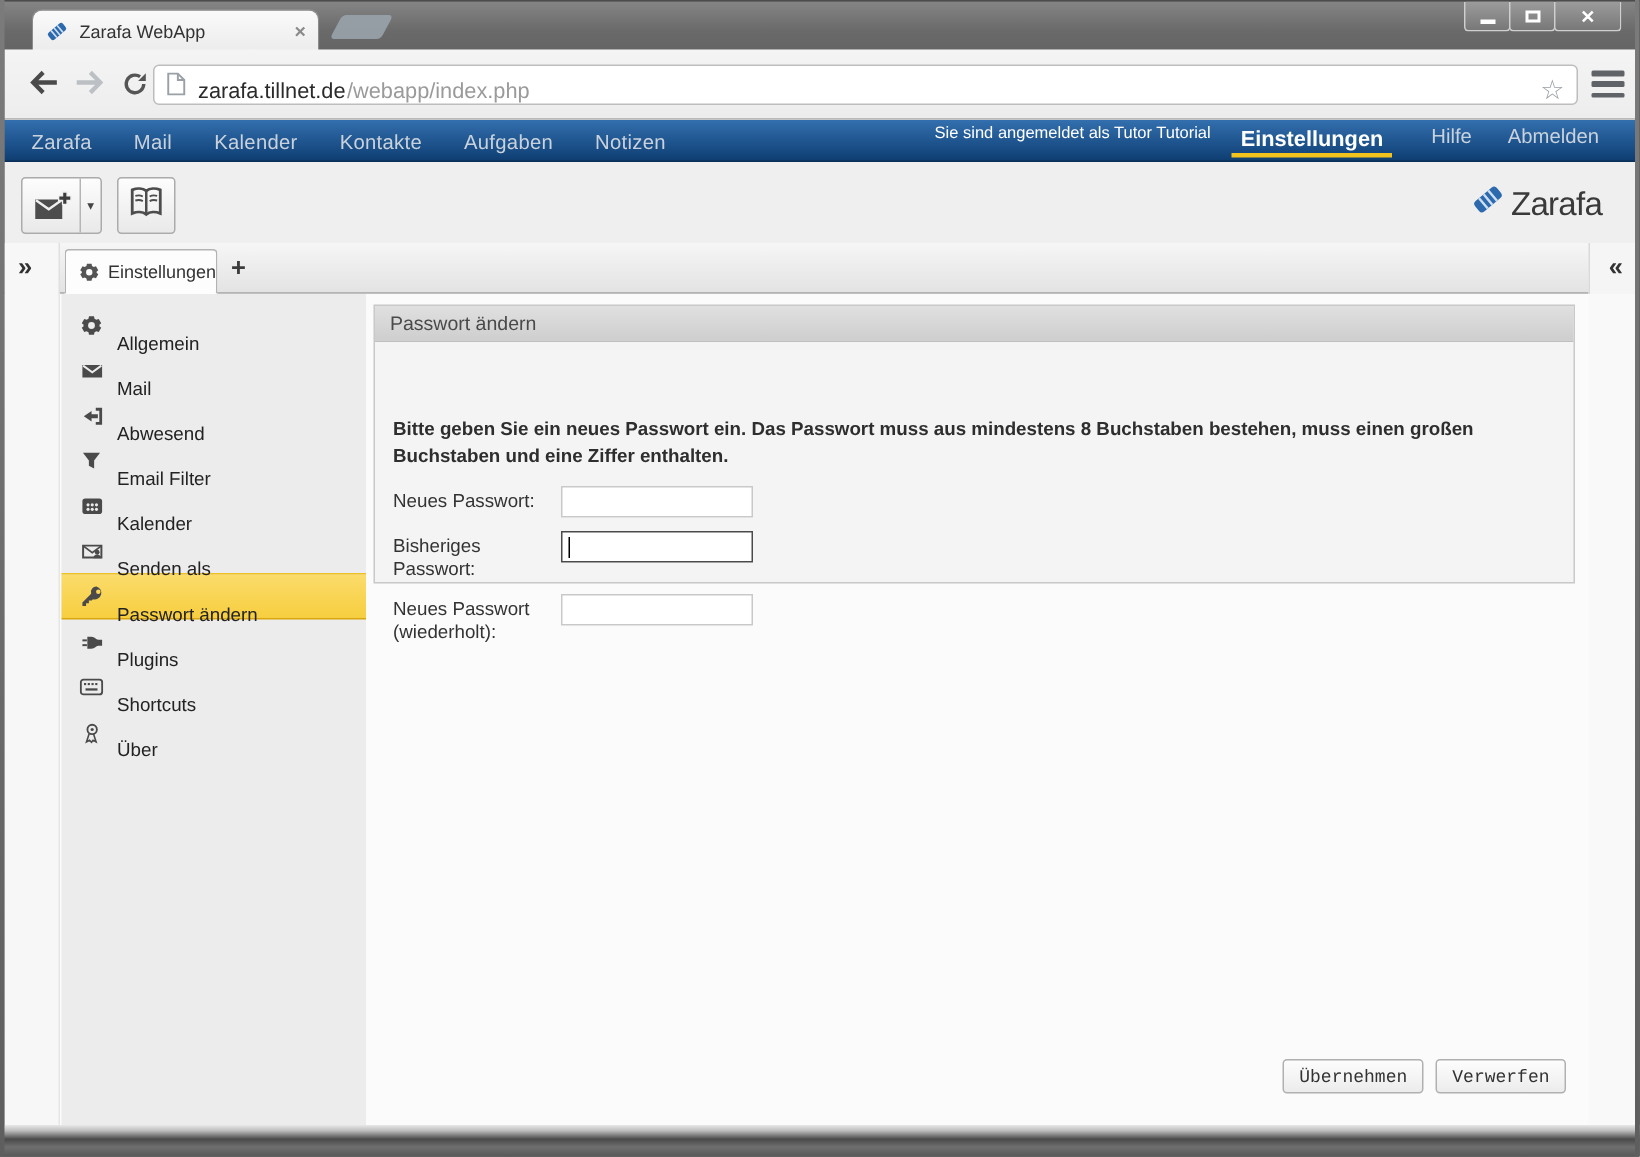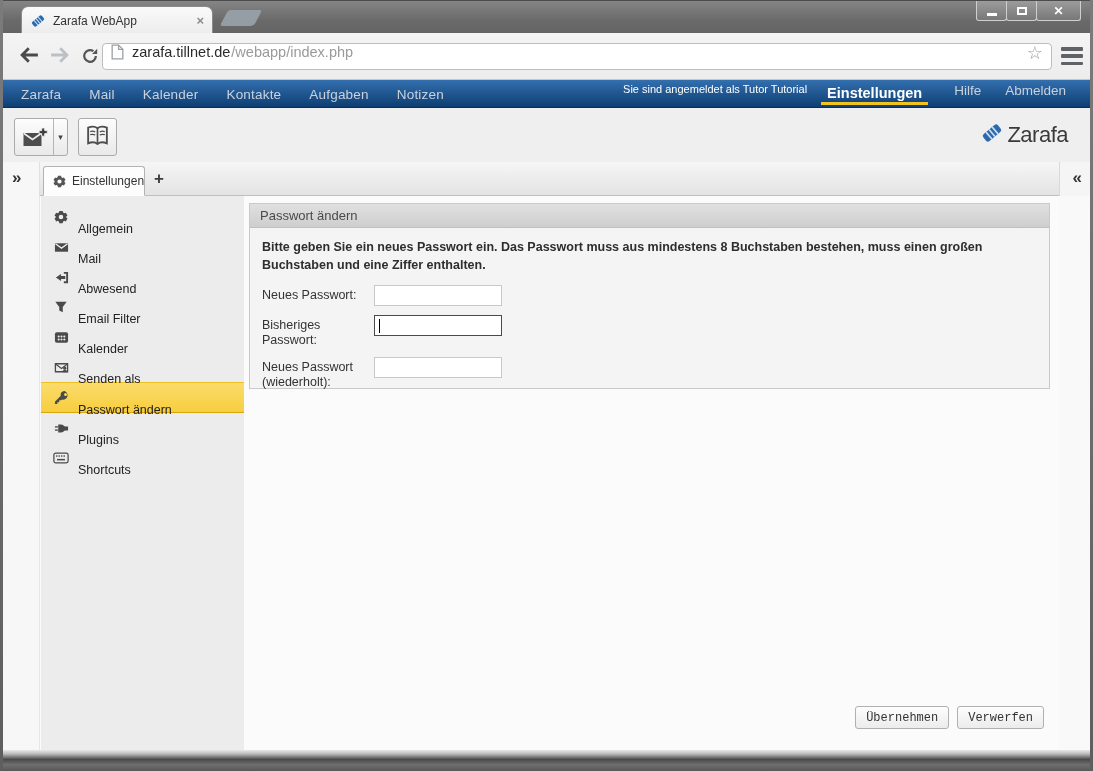--- a/index.html
+++ b/index.html
@@ -25,21 +25,21 @@
   .win-btn.min { width:31px; } .win-btn.max { width:31px; } .win-btn.close { width:45px; }
   .win-btn .bar { width:10px; height:3px; background:#fff; margin-top:7px; }
   .win-btn .box { width:10px; height:8px; border:2px solid #fff; }
   .win-btn .x { color:#fff; font-size:12px; font-weight:bold; }
 
   
   .chrome-bar { position:absolute; left:3px; top:33px; width:1087px; height:47px;
     background:linear-gradient(#f4f4f4,#ededed); border-bottom:1px solid #c6c6c6; }
   .nav-ico { position:absolute; top:13px; cursor:pointer; }
   .urlbar { position:absolute; left:99px; top:10px; width:950px; height:27px; background:#fff;
-    border:1px solid #bdbdbd; border-radius:4px; display:flex; align-items:flex-start; padding:0 8px; gap:8px; }
+    border:1px solid #bdbdbd; border-radius:4px; display:flex; align-items:flex-end; padding:0 8px; gap:8px; }
   .urlbar .host { font-size:14.5px; color:#2b2b2b; }
   .urlbar .path { font-size:14.5px; color:#9a9a9a; flex:1; margin-left:-7px; }
   .urlbar .star { color:#9aa0a6; font-size:18px; line-height:1; cursor:pointer; }
   .menu-btn { position:absolute; left:1058px; top:14px; width:22px; height:18px;
     display:flex; flex-direction:column; justify-content:space-between; cursor:pointer; }
   .menu-btn div { height:3.5px; background:#5f6368; border-radius:1px; }
 
   
   .z-nav { position:absolute; left:3px; top:80px; width:1087px; height:28px;
     background:linear-gradient(#336fae,#12447a 85%,#0d3a6b);
@@ -85,21 +85,21 @@
   .sb-item { height:30px; display:flex; align-items:center; gap:9px; padding:0 0 0 12px; cursor:pointer; }
   .sb-item .sb-label { font-size:12.5px; color:#222;margin-top:24px; }
   .sb-item.selected { background:linear-gradient(#fbdc6b,#f7ce3f);
     border-top:1px solid #eec024; border-bottom:1px solid #d9a60b; height:31px; }
   .sb-icon { width:16px; display:flex; justify-content:center; }
 
   .main { position:absolute; left:241px; top:0; width:815px; height:554px; background:#fbfbfb; }
   .panel { position:absolute; left:5px; top:7px; width:801px; height:186px; background:#f4f4f4; border:1px solid #c9c9c9; }
   .panel-header { height:24px; background:linear-gradient(#e0e0e0,#cecece); border-bottom:1px solid #bfbfbf;
     display:flex; align-items:center; padding:0 10px; font-size:13px; color:#4a4a4a; }
-  .panel-body { padding:11px 12px; }
+  .panel-body { padding:6px 12px;margin-top:44px; }
   .panel-desc { font-size:12.5px; font-weight:bold; color:#2e2e2e; line-height:1.4; margin-bottom:11px; max-width:782px; }
   .field-row { display:grid; grid-template-columns:112px 130px; column-gap:0; margin-bottom:9px; align-items:start; }
   .field-row label { font-size:12.5px; color:#333; line-height:1.2; padding-top:3px; cursor:default; }
   .input-wrap { position:relative; }
   .pw-input { width:128px; height:21px; border:1px solid #c9c9c9; background:#fff; font-size:12px; padding:2px 4px; outline:none; }
   .pw-input.focused { border:1px solid #4a4a4a; }
   .caret { position:absolute; left:5px; top:4px; width:1px; height:14px; background:#000; }
 
   .actions { position:absolute; right:15px; top:510px; display:flex; gap:8px; }
   .action-btn { height:23px; padding:4px 10px; font-size:12px; color:#333; font-family:Liberation Mono, monospace;
@@ -335,20 +335,30 @@
                 <rect x="3.4" y="4" width="1.6" height="1.6"></rect>
                 <rect x="6.2" y="4" width="1.6" height="1.6"></rect>
                 <rect x="9" y="4" width="1.6" height="1.6"></rect>
                 <rect x="11.8" y="4" width="1.6" height="1.6"></rect>
                 <rect x="4.5" y="8" width="9" height="1.7"></rect>
               </g>
             </svg>
           </span>
         <span class="sb-label">Shortcuts</span>
       </div>
+      <div class="sb-item">
+        <span class="sb-icon">
+            <svg width="14" height="15" viewBox="0 0 16 17" fill="none" stroke="#4a4a4a">
+              <circle cx="8.5" cy="6" r="3.6" stroke-width="1.4"></circle>
+              <circle cx="8.5" cy="6" r="1.2" fill="#4a4a4a" stroke="none"></circle>
+              <path d="M6.2 9.2L4.2 15.5l2.3-1.3L8 15.8l1.2-1.6 2.3 1.3-2-6.3" stroke-width="1.2"></path>
+            </svg>
+          </span>
+        <span class="sb-label">Über</span>
+      </div>
     </div>
 
     <div class="main">
       <div class="panel">
         <div class="panel-header">Passwort ändern</div>
         <div class="panel-body">
           <div class="panel-desc">Bitte geben Sie ein neues Passwort ein. Das Passwort muss aus mindestens 8 Buchstaben bestehen, muss einen großen Buchstaben und eine Ziffer enthalten.</div>
 
           <div class="field-row">
             <label>Neues Passwort:</label>

